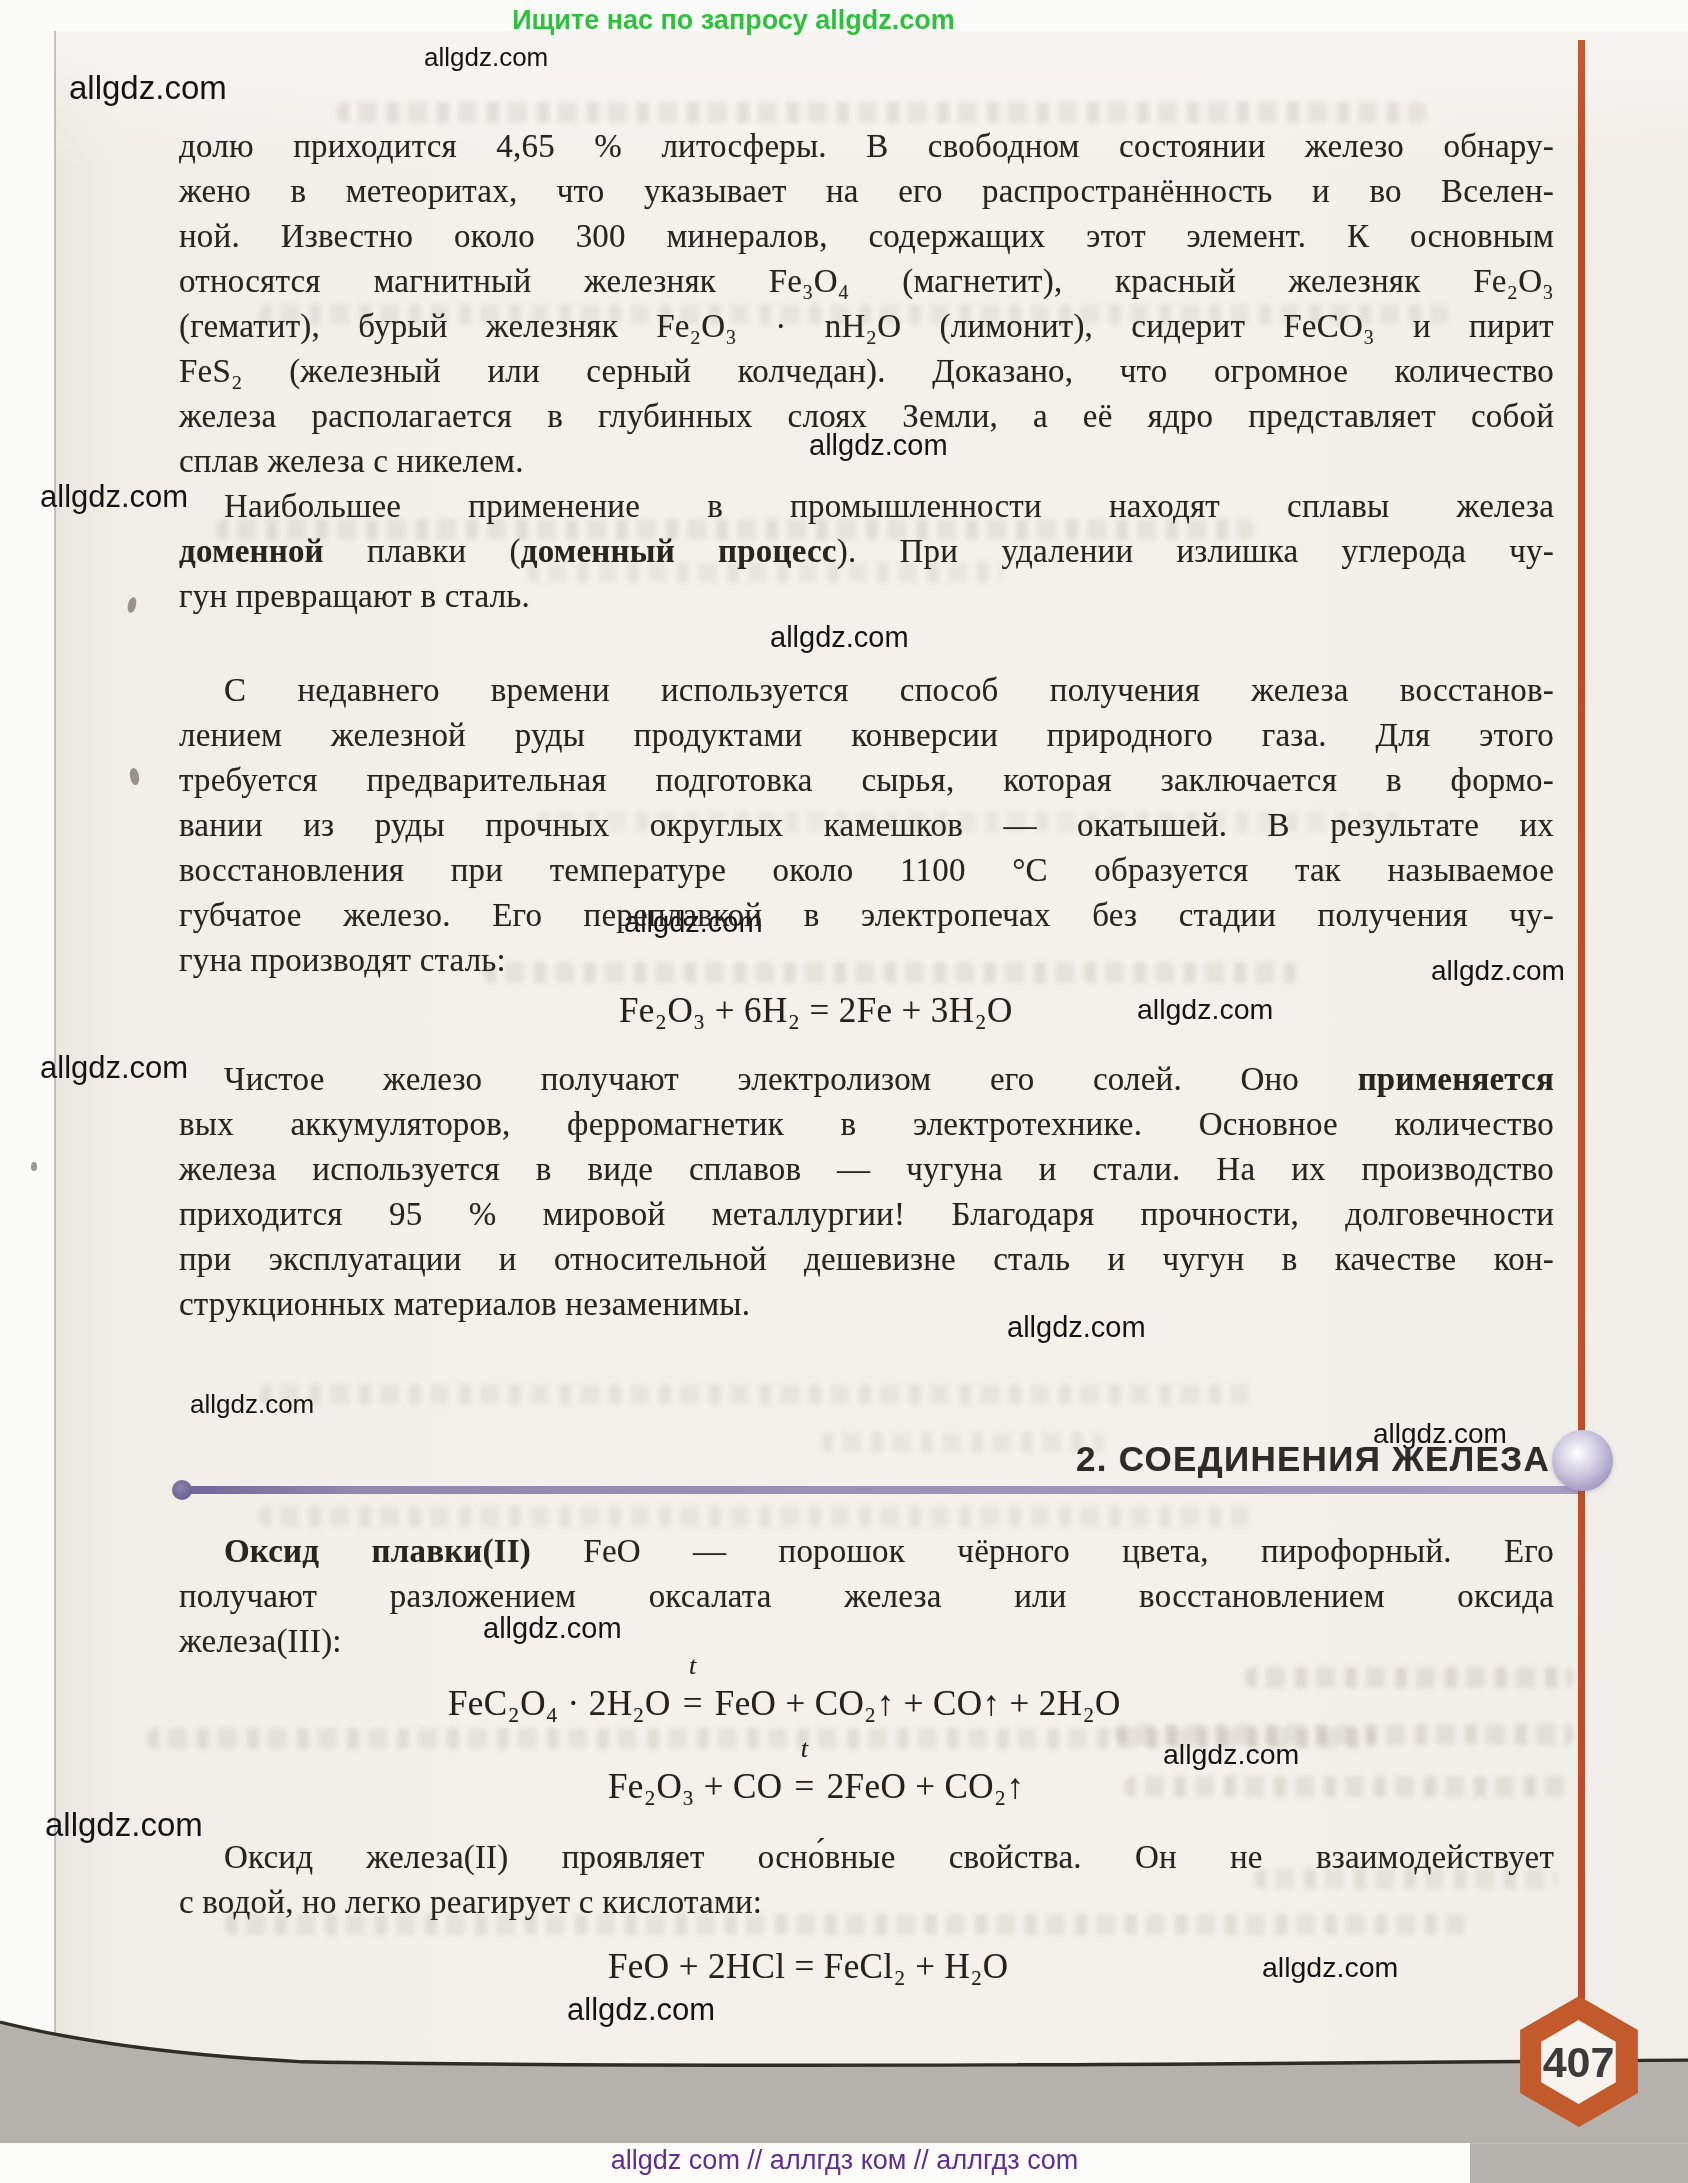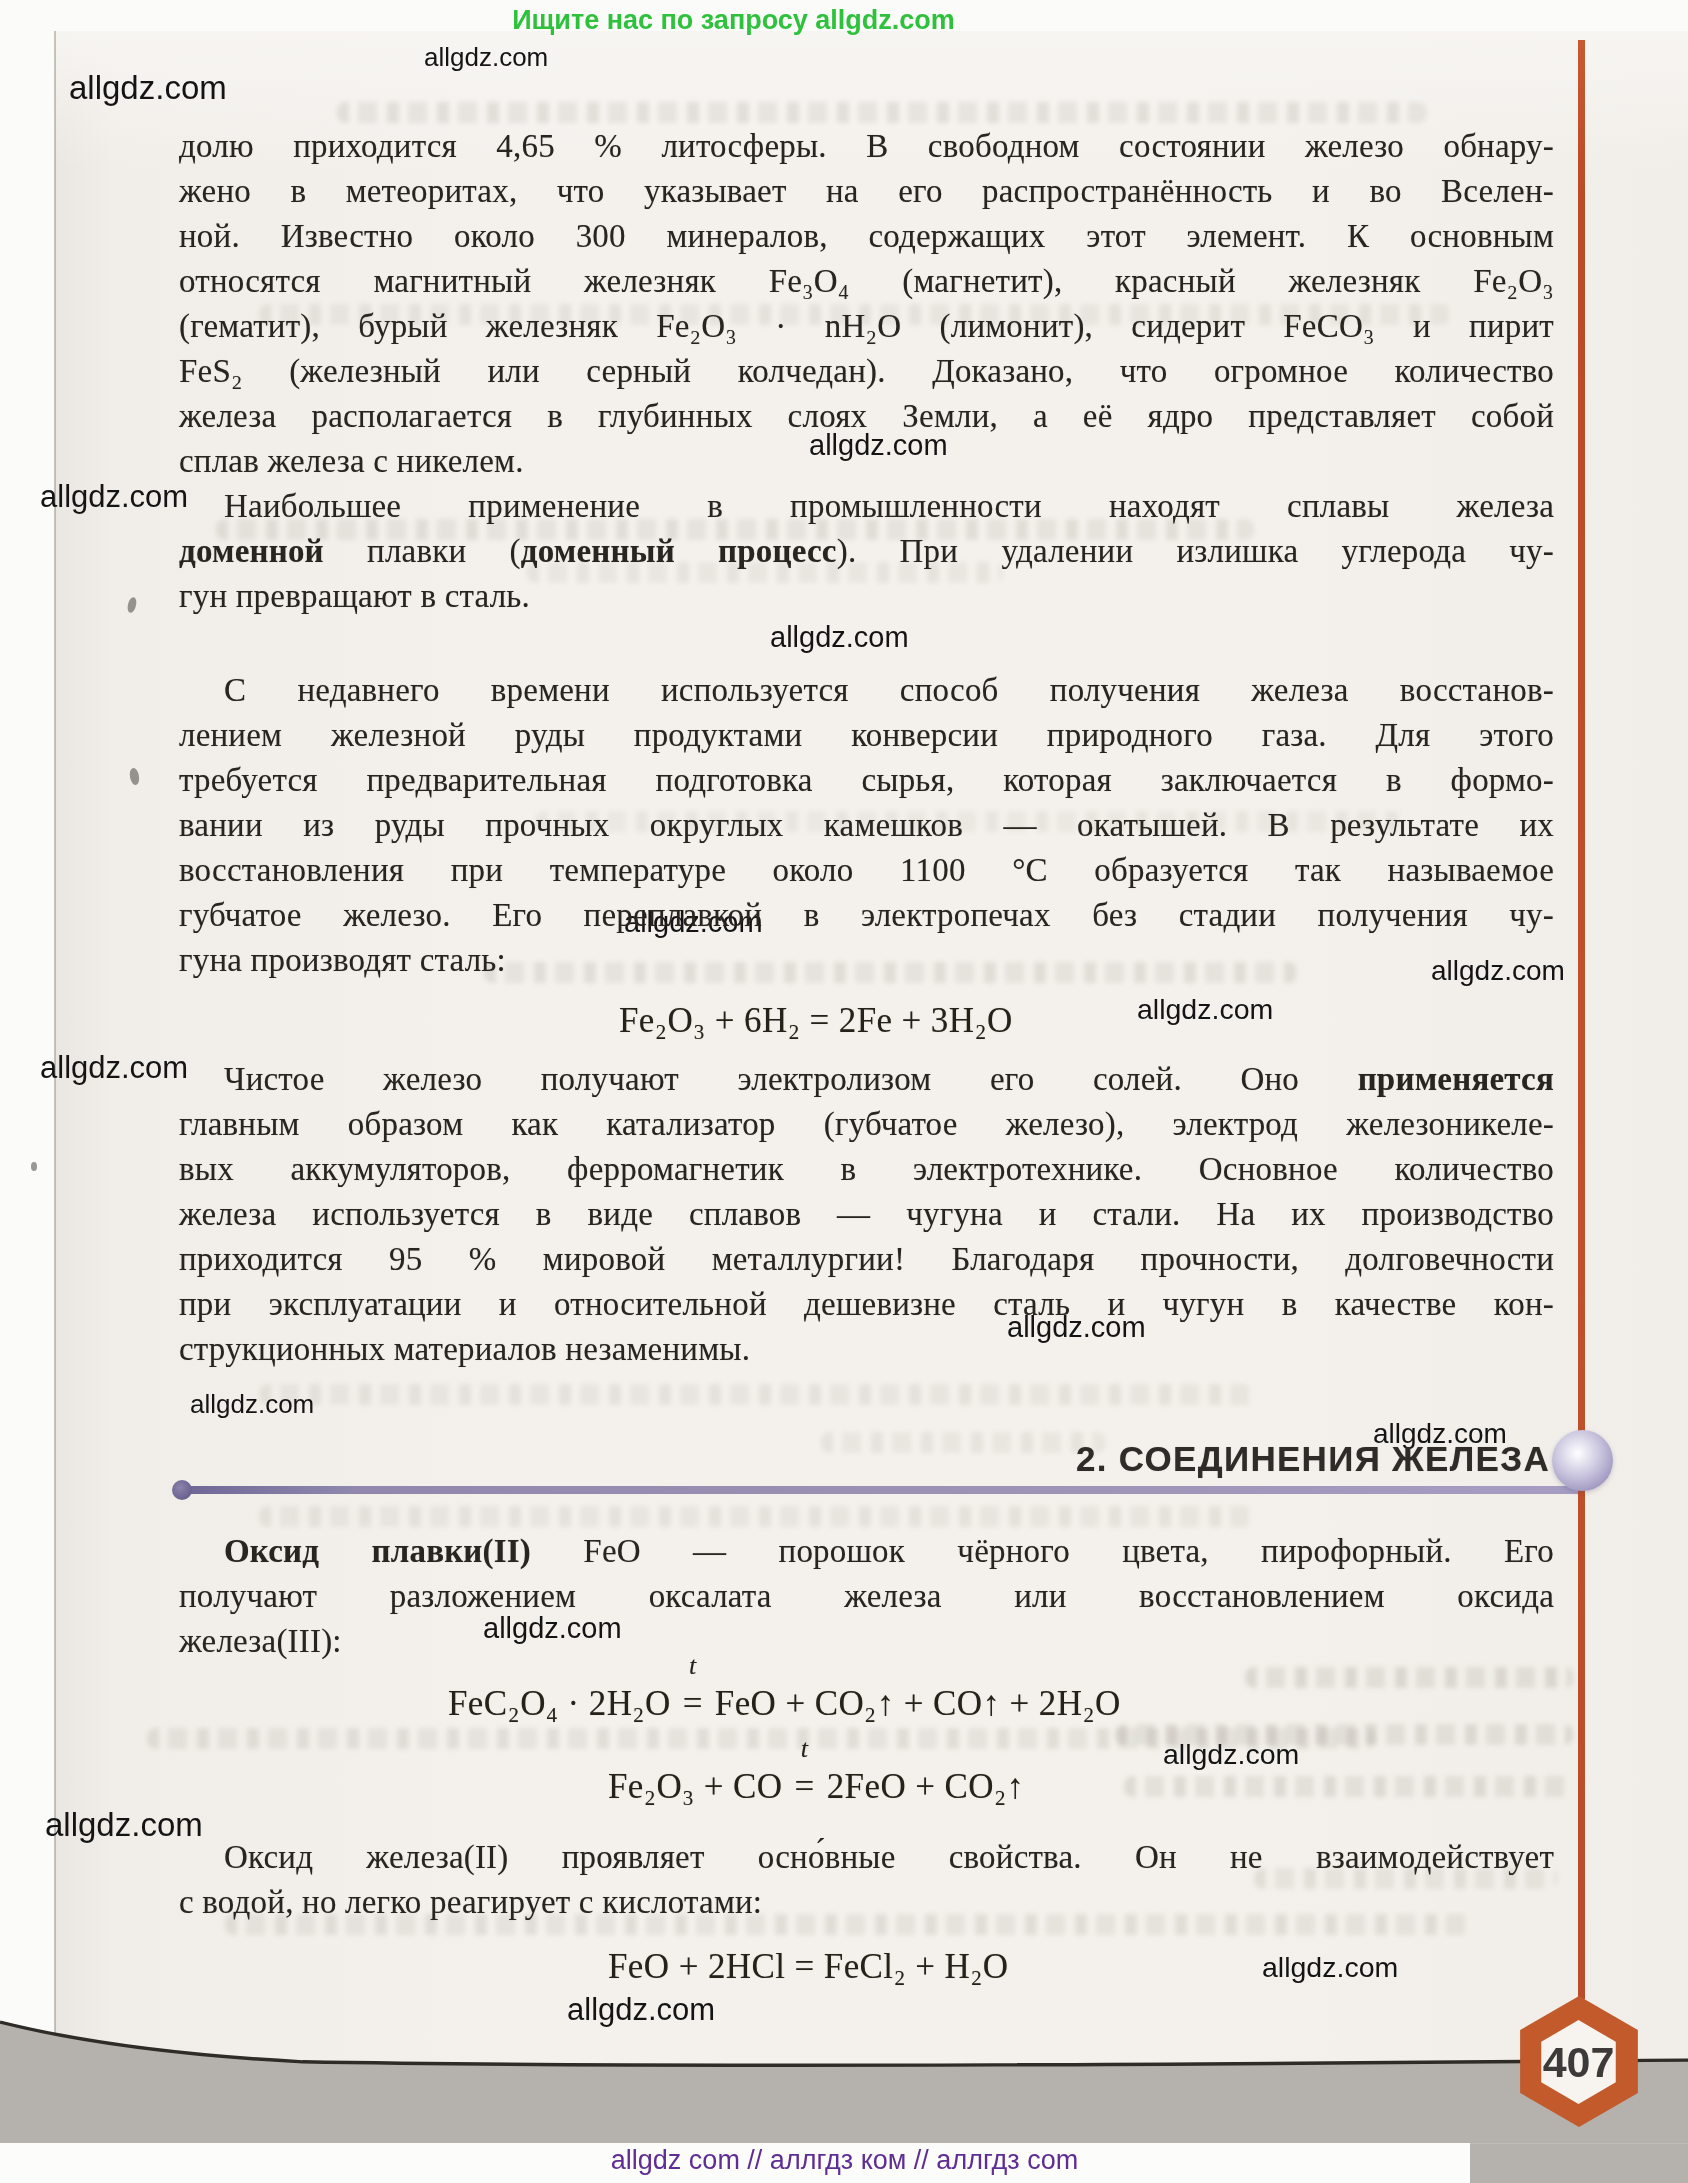--- a/index.html
+++ b/index.html
@@ -129,25 +129,24 @@
   <div class="para" style="top:668px;">
     <div class="tl indent">С недавнего времени используется способ получения железа восстанов-</div>
     <div class="tl">лением железной руды продуктами конверсии природного газа. Для этого</div>
     <div class="tl">требуется предварительная подготовка сырья, которая заключается в формо-</div>
     <div class="tl">вании из руды прочных округлых камешков — окатышей. В результате их</div>
     <div class="tl">восстановления при температуре около 1100 °С образуется так называемое</div>
     <div class="tl">губчатое железо. Его переплавкой в электропечах без стадии получения чу-</div>
     <div class="tl end">гуна производят сталь:</div>
   </div>
 
-  <div class="eq" style="left:619px;top:991px;margin-top:10px;">Fe₂O₃ + 6H₂ = 2Fe + 3H₂O</div>
+  <div class="eq" style="left:619px;top:991px;">Fe₂O₃ + 6H₂ = 2Fe + 3H₂O</div>
 
   <div class="para" style="top:1057px;">
     <div class="tl indent"><span>Чистое железо получают электролизом его солей. Оно </span><span class="bd">применяется</span></div>
-    <div class="tl">главным образом как катализатор (губчатое железо), электрод железоникеле-</div>
     <div class="tl">вых аккумуляторов, ферромагнетик в электротехнике. Основное количество</div>
     <div class="tl">железа используется в виде сплавов — чугуна и стали. На их производство</div>
     <div class="tl">приходится 95 % мировой металлургии! Благодаря прочности, долговечности</div>
     <div class="tl">при эксплуатации и относительной дешевизне сталь и чугун в качестве кон-</div>
     <div class="tl end">струкционных материалов незаменимы.</div>
   </div>
 
   <div class="heading">2. СОЕДИНЕНИЯ ЖЕЛЕЗА</div>
   <div class="rule"></div>
   <div class="rule-dot"></div>

